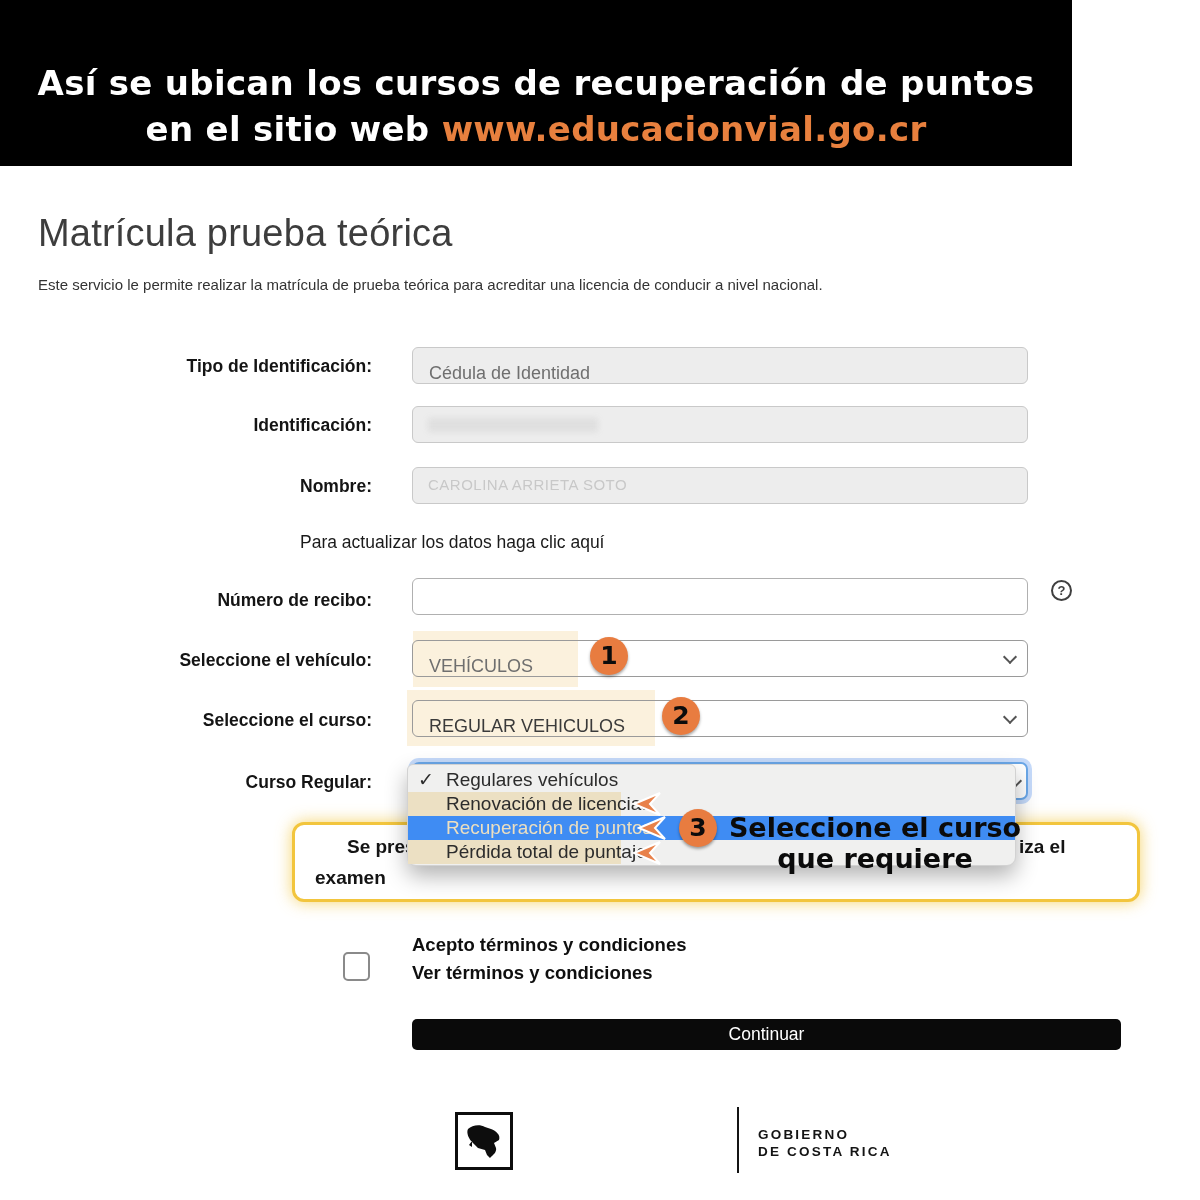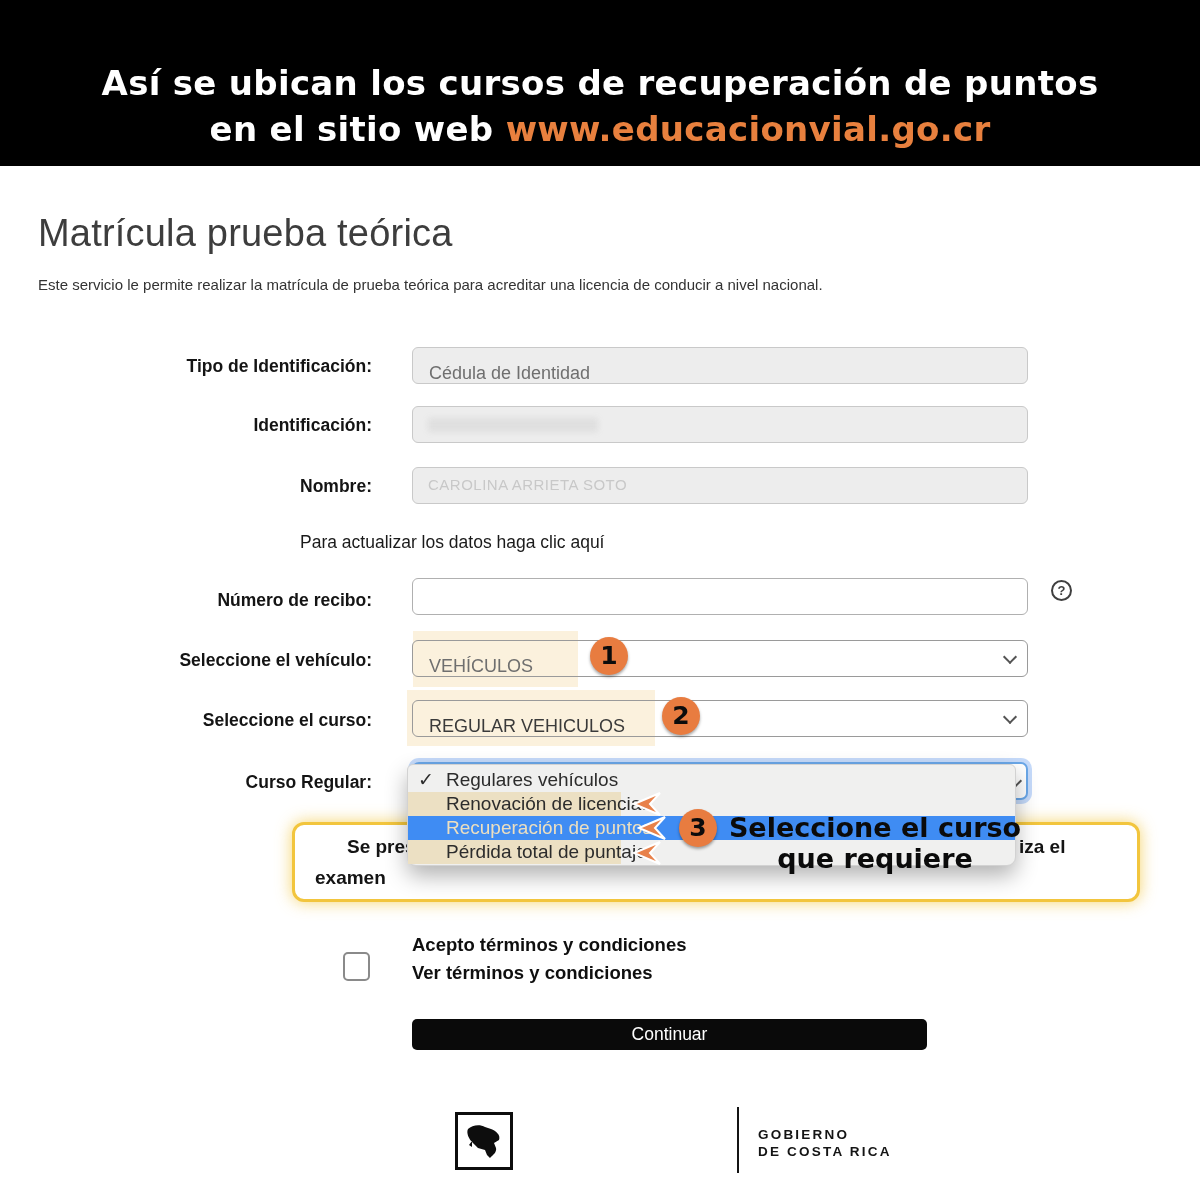--- a/index.html
+++ b/index.html
@@ -4,21 +4,21 @@
 <style>
   * { margin:0; padding:0; box-sizing:border-box; }
   html,body { background:#ffffff; }
   .canvas {
     position:relative; width:1200px; height:1200px; margin:0 auto;
     background:#ffffff; overflow:hidden;
     font-family:"Liberation Sans", sans-serif; color:#111;
   }
   
   .banner {
-    position:absolute; left:0; top:0; width:1200px; height:166px;
+    position:absolute; left:0; top:0; width:1072px; height:166px;
     background:#000; color:#fff; text-align:center;
     font-family:"DejaVu Sans", sans-serif; font-weight:800;
     font-size:34px; line-height:46px; padding-top:60px; letter-spacing:.3px;
   }
   .banner .url { color:#e8803e; }
   
   .page-title {
     position:absolute; left:38px; top:212px; font-size:38px; color:#3d3d3d;
     font-weight:400; letter-spacing:.2px;
   }
@@ -98,21 +98,21 @@
     font-weight:800; color:#0b0b0b; font-size:27px; text-align:center;
     width:340px; left:705px; line-height:30px;
   }
   
   .checkbox {
     position:absolute; left:343px; top:952px; width:27px; height:29px;
     border:2px solid #8a8a8a; border-radius:5px; background:#fff;
   }
   .terms { position:absolute; left:412px; font-size:18.5px; font-weight:700; color:#0f0f0f; }
   .continue-btn {
-    position:absolute; left:412px; top:1019px; width:515px; height:31px;
+    position:absolute; left:412px; top:1019px; width:709px; height:31px;
     background:#0a0a0a; border:none; border-radius:5px; color:#fff;
     font-size:17.5px; font-family:"Liberation Sans", sans-serif; line-height:31px;
     text-align:center; cursor:pointer;
   }
   
   .logo-box {
     position:absolute; left:455px; top:1112px; width:58px; height:58px;
     border:3px solid #0d0d0d; background:#fff;
   }
   .ministry {

